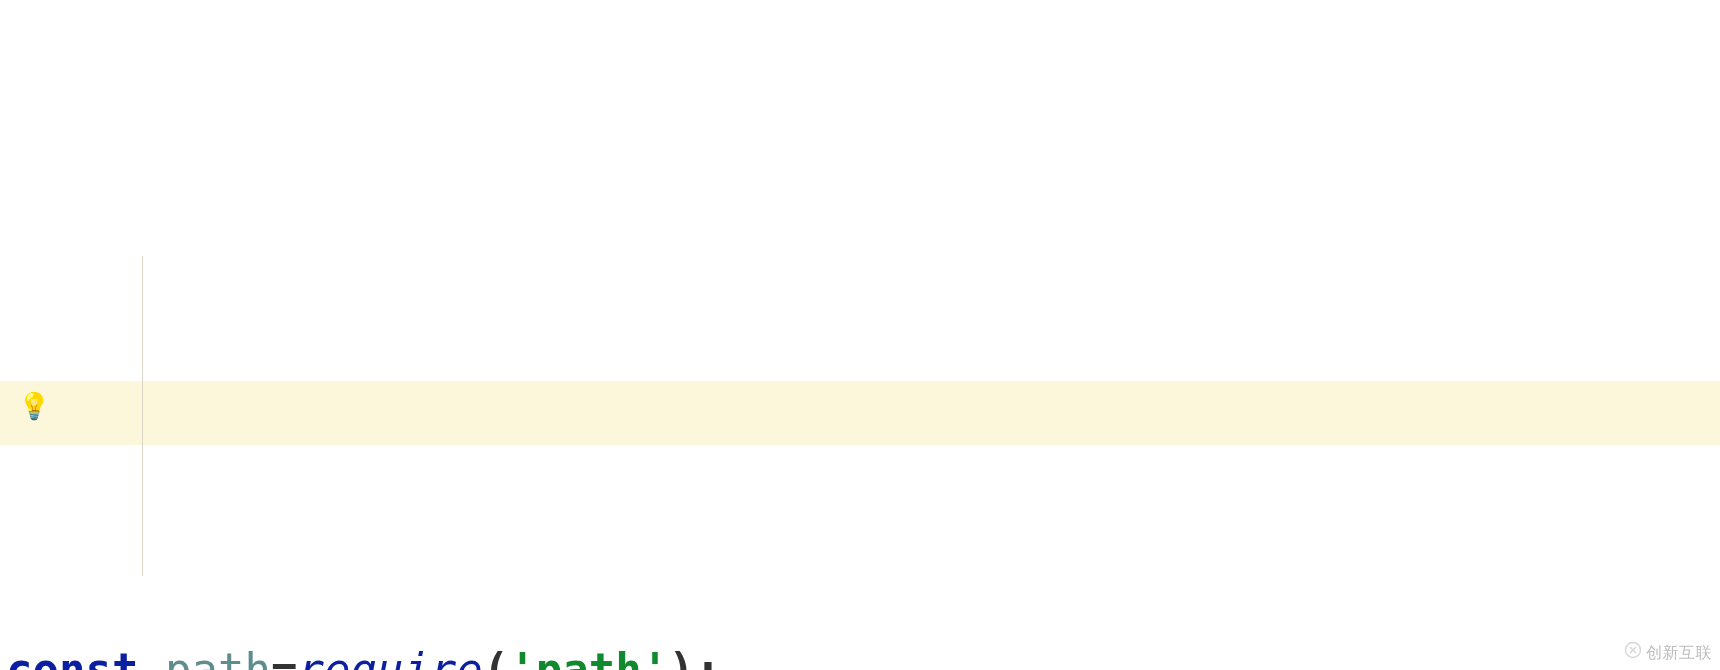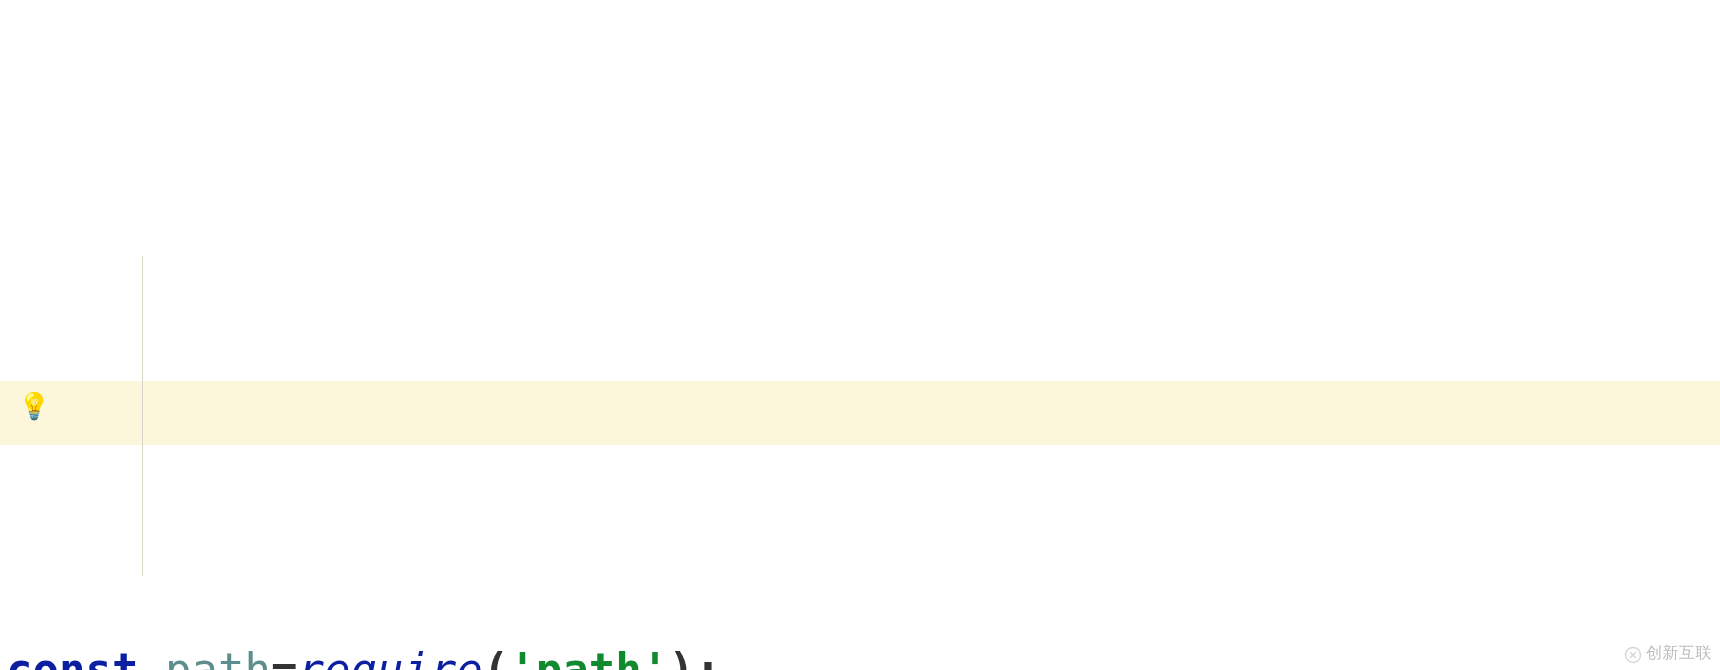--- a/index.html
+++ b/index.html
@@ -55,21 +55,21 @@
   }
   .watermark {
     position: absolute;
     right: 8px;
     bottom: 6px;
     font-family: Liberation Sans, sans-serif;
     font-size: 16px;
     color: #bdbdbd;
     letter-spacing: 0.5px;
     display: flex;
-    align-items: flex-end;
+    align-items: flex-start;
     gap: 4px;
   }
   .watermark svg { opacity: 0.6; }
 
   
   .kw      { color: #0b1fa0; font-weight: bold; }      
   .varname { color: #5d8d8d; }                          
   .fn-it   { color: #0b1fa0; font-style: italic; }      
   .str     { color: #118a2f; font-weight: bold; }                          
   .punct-bold { color: #333; font-weight: bold; }

